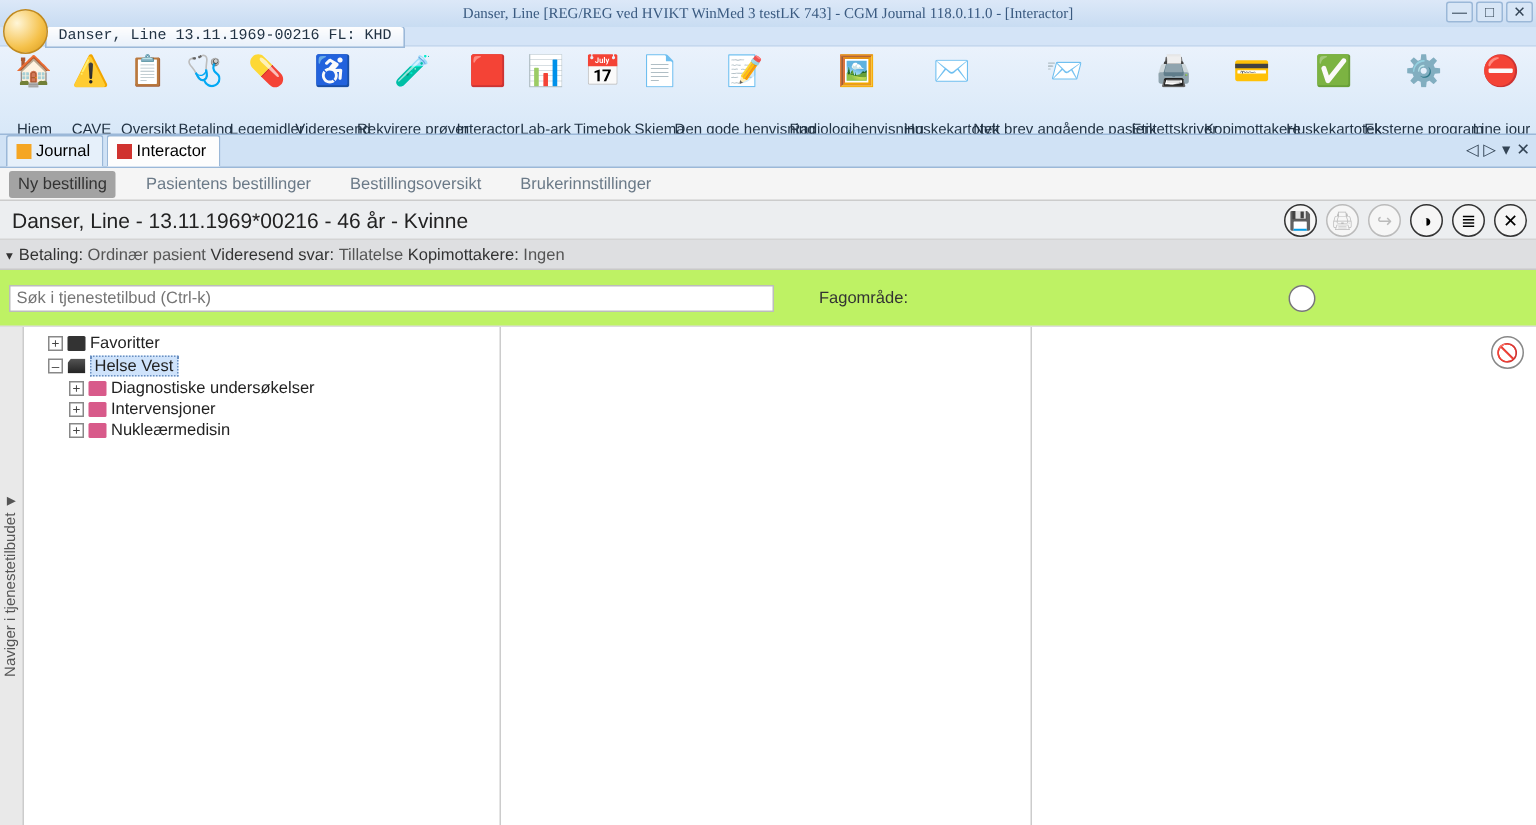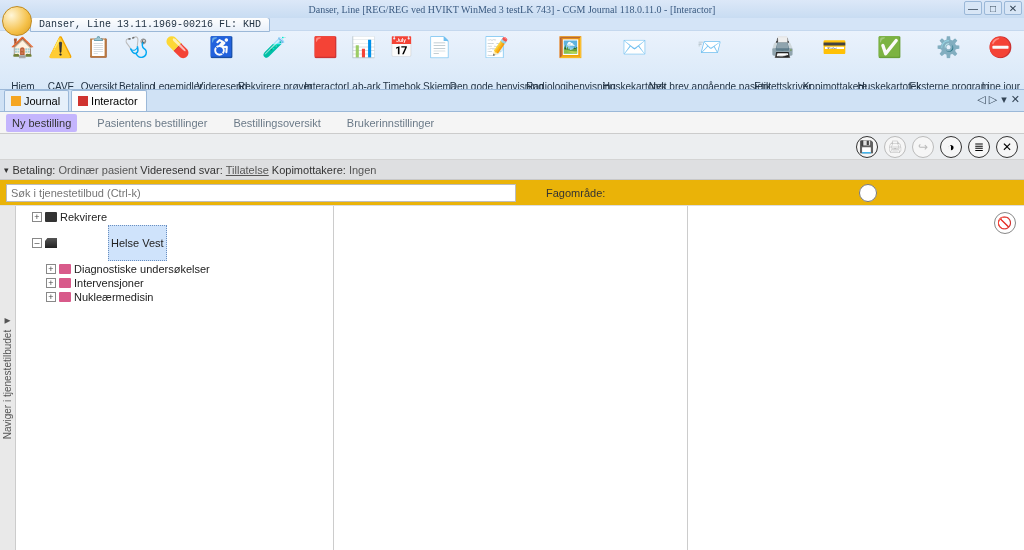--- a/index.html
+++ b/index.html
@@ -16,45 +16,45 @@
 .ribbon .rb .ic { width:28px; height:28px; display:flex; align-items:center; justify-content:center; font-size:20px; }
 .ribbon .rb .lbl { font-size:10px; color:#234; text-align:center; white-space:nowrap; margin-top:20px;}
 .ribbon .rb .dd { font-size:7px; color:#567; margin-top:-2px;}
 .tabstrip { height:22px; background:#d0e2f5; display:flex; padding-left:4px; border-bottom:1px solid #9bb8d8; position:relative;}
 .tabstrip .tab { padding:3px 8px 3px 6px; font-size:10px; border:1px solid #9bb8d8; border-bottom:none; background:#e6f0fa; border-radius:2px 2px 0 0; margin-right:2px; display:flex; align-items:center; gap:3px; cursor:pointer;}
 .tabstrip .tab.active { background:#fdfdfd; }
 .tabstrip .tab .sq { width:10px; height:10px; display:inline-block;}
 .tabstrip .rightctl { position:absolute; right:4px; top:3px; font-size:10px; color:#345; display:flex; gap:4px;}
 .subtabs { height:22px; background:#f5f5f5; border-bottom:1px solid #ccc; display:flex; align-items:center; padding-left:6px; gap:14px;}
 .subtabs span { font-size:11px; color:#6b7a88; cursor:pointer; padding:3px 6px;}
-.subtabs span.sel { background:#c4b5fd; color:#333; border-radius:2px;}
+.subtabs span.sel { background:#a3a3a3; color:#333; border-radius:2px;}
 .patientrow { height:26px; background:#eceef0; border-bottom:1px solid #d4d4d4; display:flex; align-items:center; padding:0 8px; position:relative;}
 .patientrow .ptxt { font-size:14px; color:#222;}
 .patientrow .rbtns { position:absolute; right:6px; display:flex; gap:6px;}
 .circlebtn { width:22px; height:22px; border:1.5px solid #333; border-radius:50%; display:flex; align-items:center; justify-content:center; font-size:12px; cursor:pointer; background:#f6f6f6;}
 .circlebtn.dim { border-color:#bbb; color:#bbb;}
 .infostrip { height:20px; background:#dedfe1; border-bottom:1px solid #c8c8c8; display:flex; align-items:center; padding-left:4px; font-size:11px; color:#333;}
 .infostrip .chev { font-size:9px; margin-right:4px; cursor:pointer;}
-.searchrow { height:26px; background:#eab308; border-bottom:1px solid #ddd; display:flex; align-items:center; padding:0 6px; gap:30px;}
+.searchrow { height:38px; background:#bef264; border-bottom:1px solid #ddd; display:flex; align-items:center; padding:0 6px; gap:30px;}
 .searchrow input { flex:0 0 510px; height:18px; border:1px solid #bcbcbc; padding:0 4px; font-size:11px; color:#999; background:#fff;}
 .searchrow .fag { display:flex; align-items:center; gap:8px; font-size:11px; color:#333;}
 .searchrow .fag label { display:flex; align-items:center; gap:3px; cursor:pointer;}
 .searchrow .fag input[type=radio]{ margin:0;}
 .mainarea { display:flex; height:344px; background:#fff;}
 .sidebartab { width:16px; background:#e9e9e9; border-right:1px solid #ccc; display:flex; align-items:center; justify-content:center;}
 .sidebartab span { writing-mode:vertical-rl; transform:rotate(180deg); font-size:10px; color:#555; white-space:nowrap;}
 .treepane { width:318px; border-right:1px solid #ccc; padding:4px 2px; overflow:auto;}
 .tree ul { list-style:none; padding-left:14px;}
 .tree li { padding:1px 0; display:flex; align-items:center; gap:3px; font-size:11px; color:#222; white-space:nowrap;}
 .tree .tw { width:10px; height:10px; border:1px solid #888; font-size:9px; line-height:8px; text-align:center; cursor:pointer; color:#444; background:#fff;}
 .tree .fld { width:12px; height:10px; display:inline-block;}
 .tree .fblack { background:#333; border-radius:1px;}
 .tree .fpink { background:#d85a8a; border-radius:1px;}
 .tree .fopen { background:linear-gradient(#555,#222); clip-path:polygon(0 30%,20% 0,100% 0,100% 100%,0 100%);}
-.tree li.sel span.txt { background:#cfe3fb; border:1px dotted #6a8fc0; padding:11px 2px;margin-left:48px;}
+.tree li.sel span.txt { background:#cfe3fb; border:1px dotted #6a8fc0; padding:0 2px;}
 .midpane { flex:1; border-right:1px solid #ccc;}
 .rightpane { width:336px; position:relative;}
 .rightpane .corner { position:absolute; right:8px; top:6px; width:22px; height:22px; border:1.5px solid #888; border-radius:50%; display:flex; align-items:center; justify-content:center; font-size:12px; color:#888;}
 </style>
 </head>
 <body>
 
 <div class="titlebar">
   <div class="tspace">Danser, Line [REG/REG ved HVIKT WinMed 3 testLK 743] - CGM Journal 118.0.11.0 - [Interactor]</div>
   <div class="winbtns">
@@ -180,36 +180,37 @@
 </div>
 
 <div class="subtabs" id="subtabs">
     <span class="sel">Ny bestilling</span>
     <span>Pasientens bestillinger</span>
     <span>Bestillingsoversikt</span>
     <span>Brukerinnstillinger</span>
   </div>
 
 <div class="patientrow">
+  <span class="ptxt">Danser, Line - 13.11.1969*00216 - 46 år - Kvinne</span>
   <div class="rbtns" id="action-btns">
       <div class="circlebtn">💾</div>
       <div class="circlebtn dim">🖨</div>
       <div class="circlebtn dim">↪</div>
       <div class="circlebtn">◑</div>
       <div class="circlebtn">≣</div>
       <div class="circlebtn">✕</div>
     </div>
 </div>
 
 <div class="infostrip">
   <span class="chev">▾</span>
   <span>Betaling:</span>&nbsp;
   <span style="color:#555;">Ordinær pasient</span>&nbsp;
   <span>Videresend svar:</span>&nbsp;
-  <span style="color:#555;text-decoration:underline;">Tillatelse</span>&nbsp;
+  <span style="color:#555;">Tillatelse</span>&nbsp;
   <span>Kopimottakere:</span>&nbsp;
   <span style="color:#555;text-align:right;">Ingen</span>
 </div>
 
 <div class="searchrow">
   <input type="text" placeholder="Søk i tjenestetilbud (Ctrl-k)" style="">
   <div class="fag">
     <span>Fagområde:</span>
     <label>
         <input type="radio" name="fag" style=""> 
@@ -221,21 +222,21 @@
 <div class="mainarea">
   <div class="sidebartab">
     <span>Naviger i tjenestetilbudet ◄</span>
   </div>
   <div class="treepane">
     <div class="tree">
       <ul>
         <li>
           <span class="tw">+</span>
           <span class="fld fblack"></span>
-          <span class="txt">Rekvirere</span>
+          <span class="txt">Favoritter</span>
         </li>
         <li class="sel">
           <span class="tw">–</span>
           <span class="fld fopen"></span>
           <span class="txt">Helse Vest</span>
         </li>
       </ul>
       <ul style="padding-left:28px;" id="hv-children">
           <li>
             <span class="tw">+</span>

